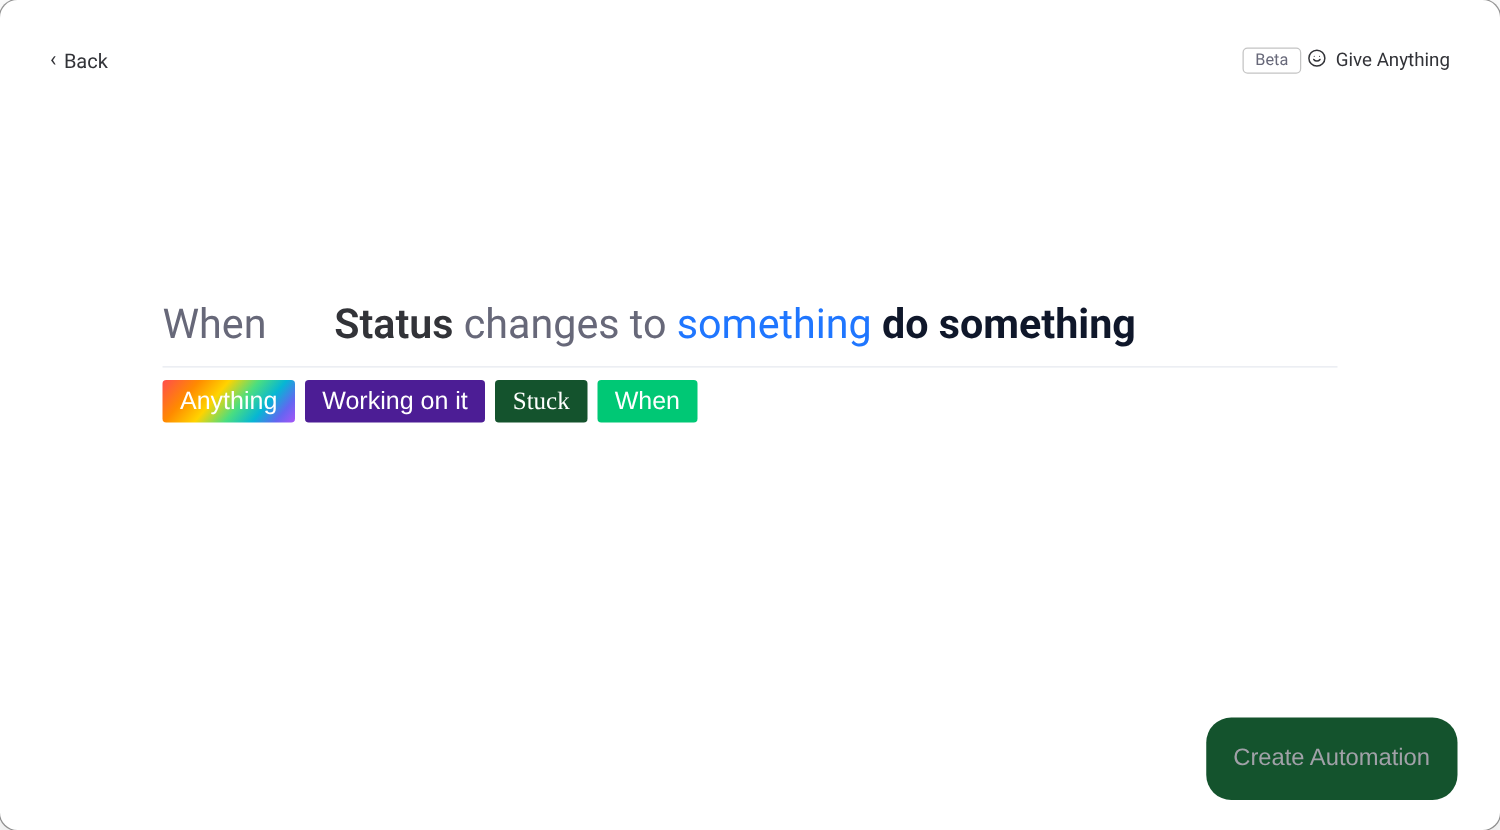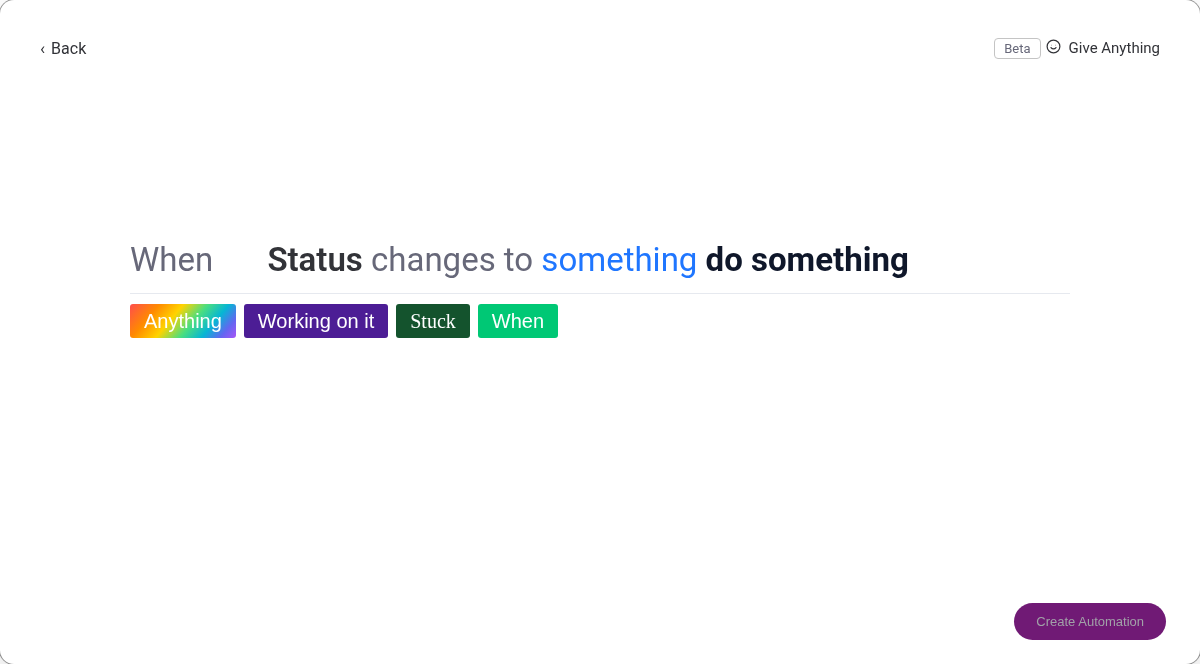--- a/index.html
+++ b/index.html
@@ -129,26 +129,26 @@
     }
     .opt.working { background: #4c1d95; }
     .opt.stuck   { background: #14532d; font-family: Liberation Serif, serif; }
     .opt.done    { background: #00c875; }
     .footer {
       position: absolute;
       bottom: 24px;
       right: 34px;
     }
     .create-btn {
-      background: #701a75;
+      background: #14532d;
       color: #a1a1a8;
       border: none;
       border-radius: 20px;
-      padding: 11px 22px;
-      font-size: 13px;
+      padding: 22px 22px;
+      font-size: 19px;
       cursor: not-allowed;
     }
   </style>
 </head>
 <body>
 
 <div class="frame">
 
   <div class="header">
     <div class="back">

